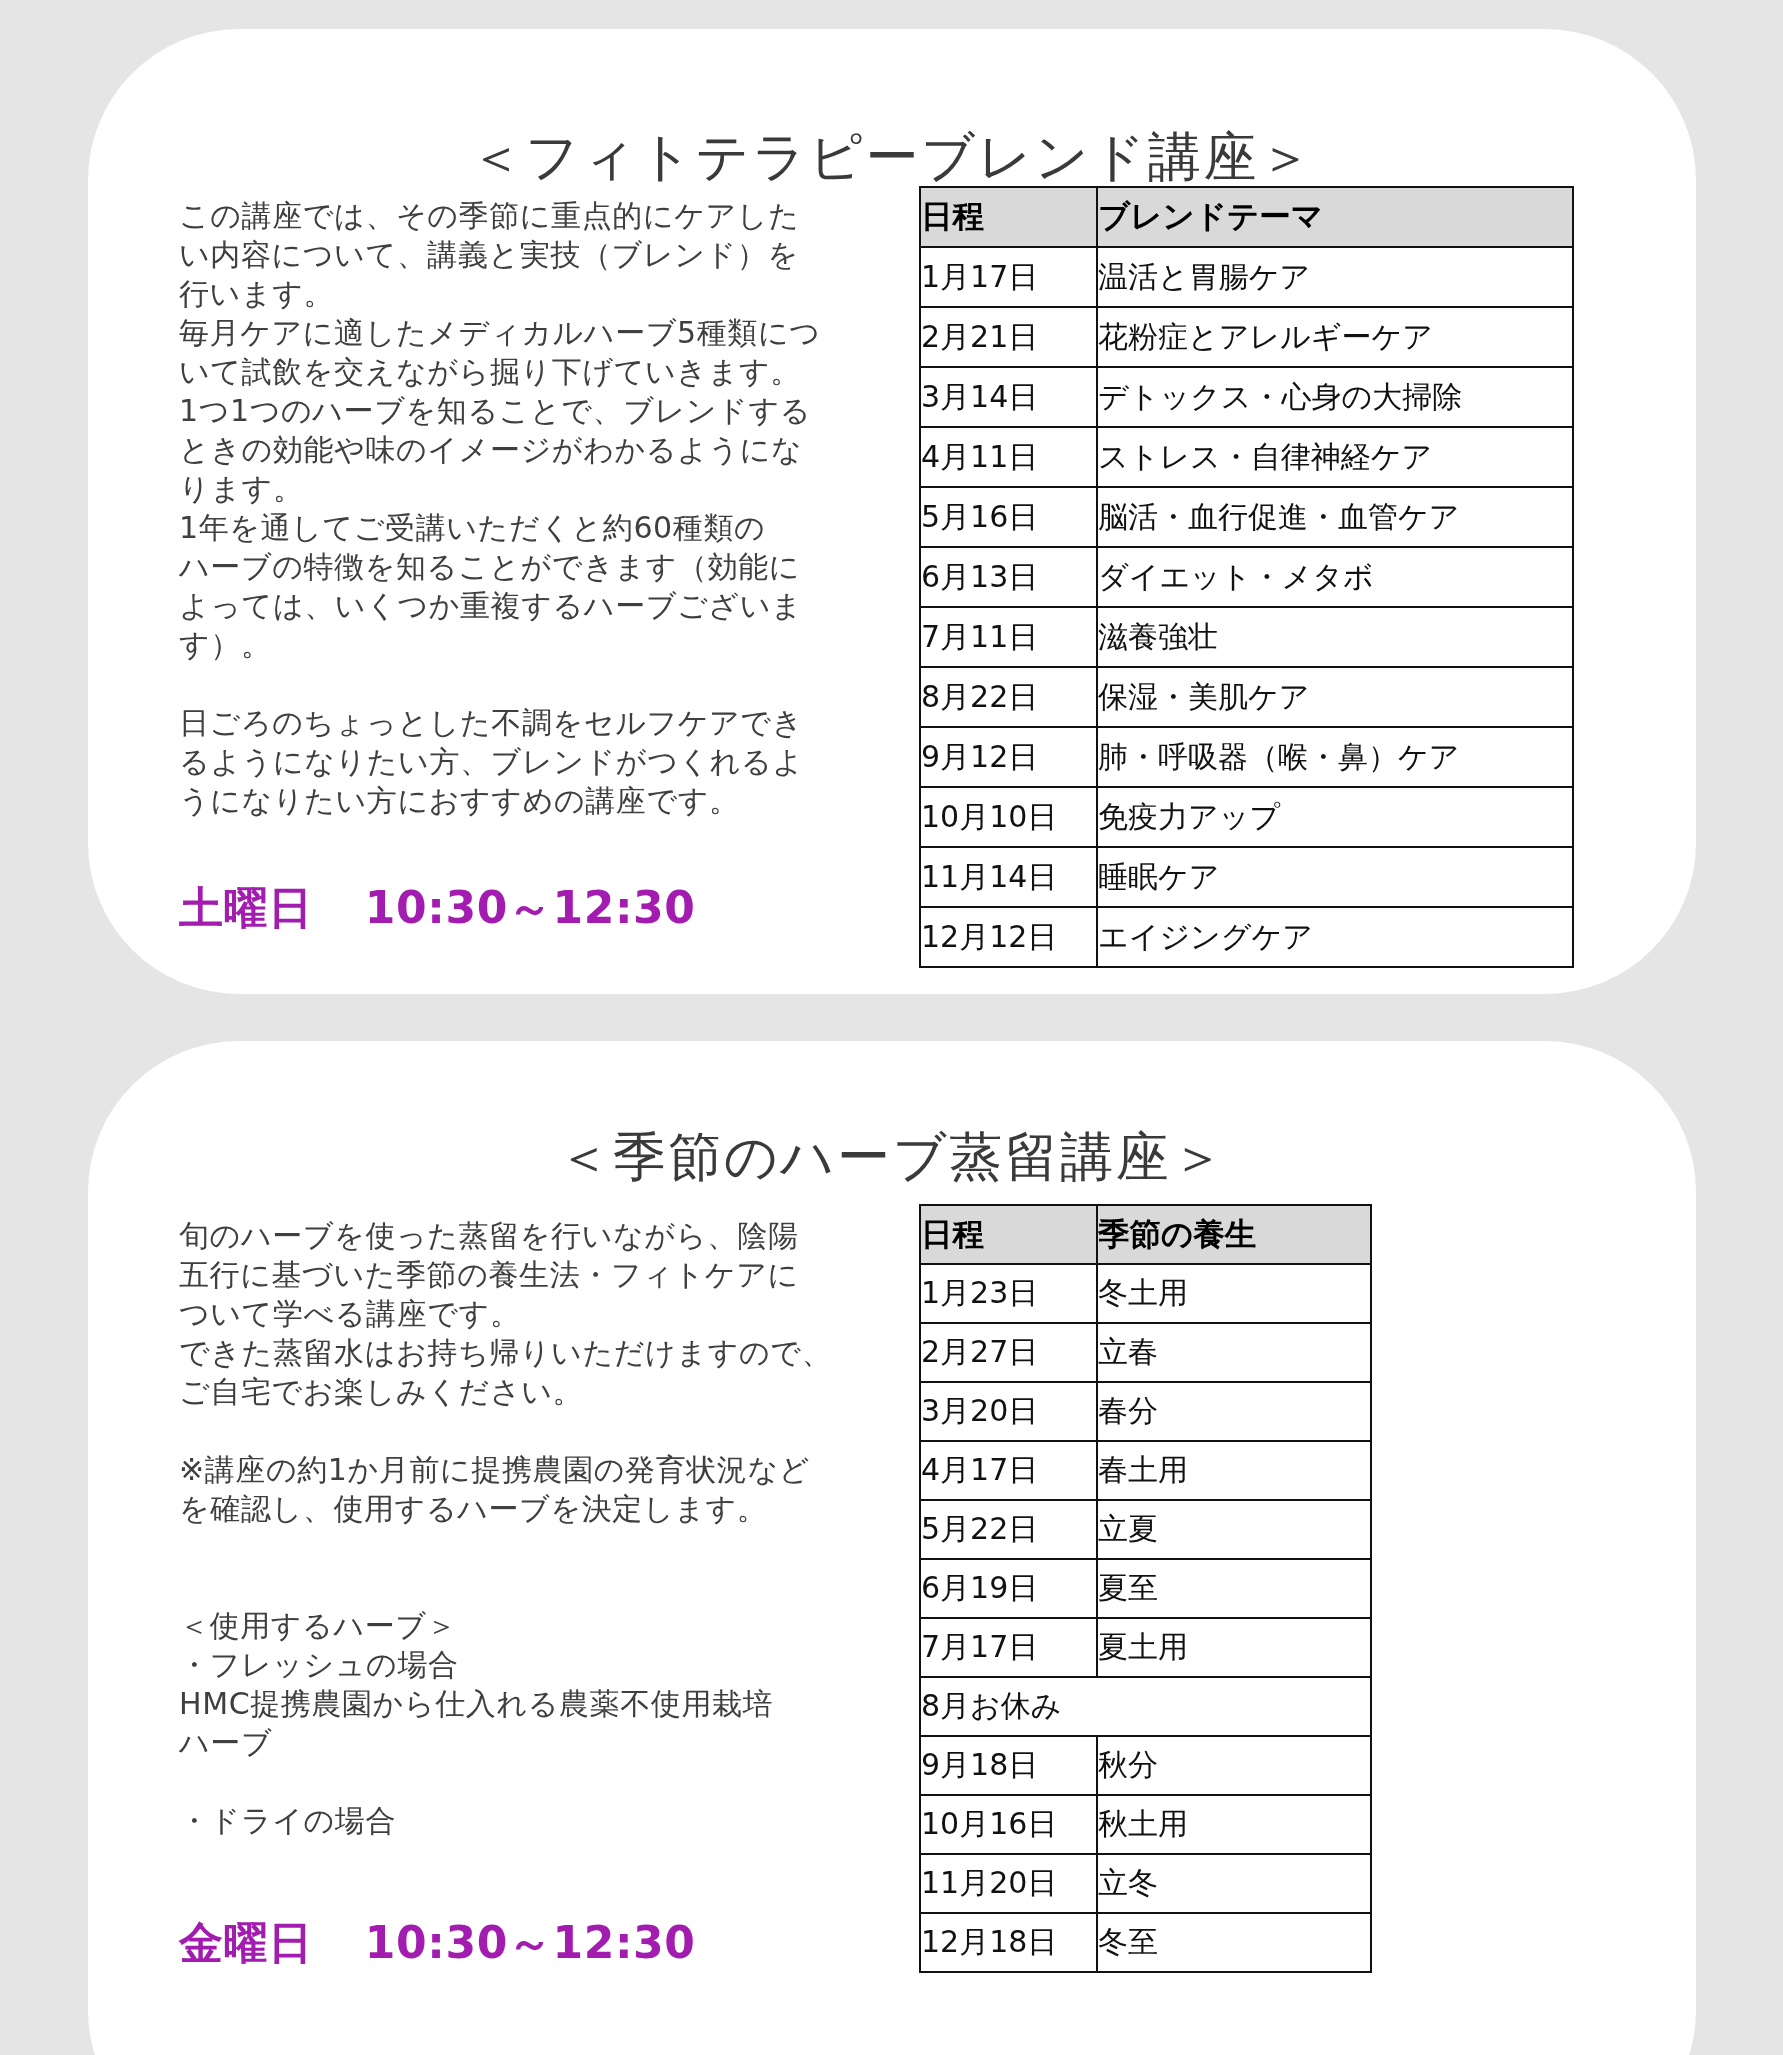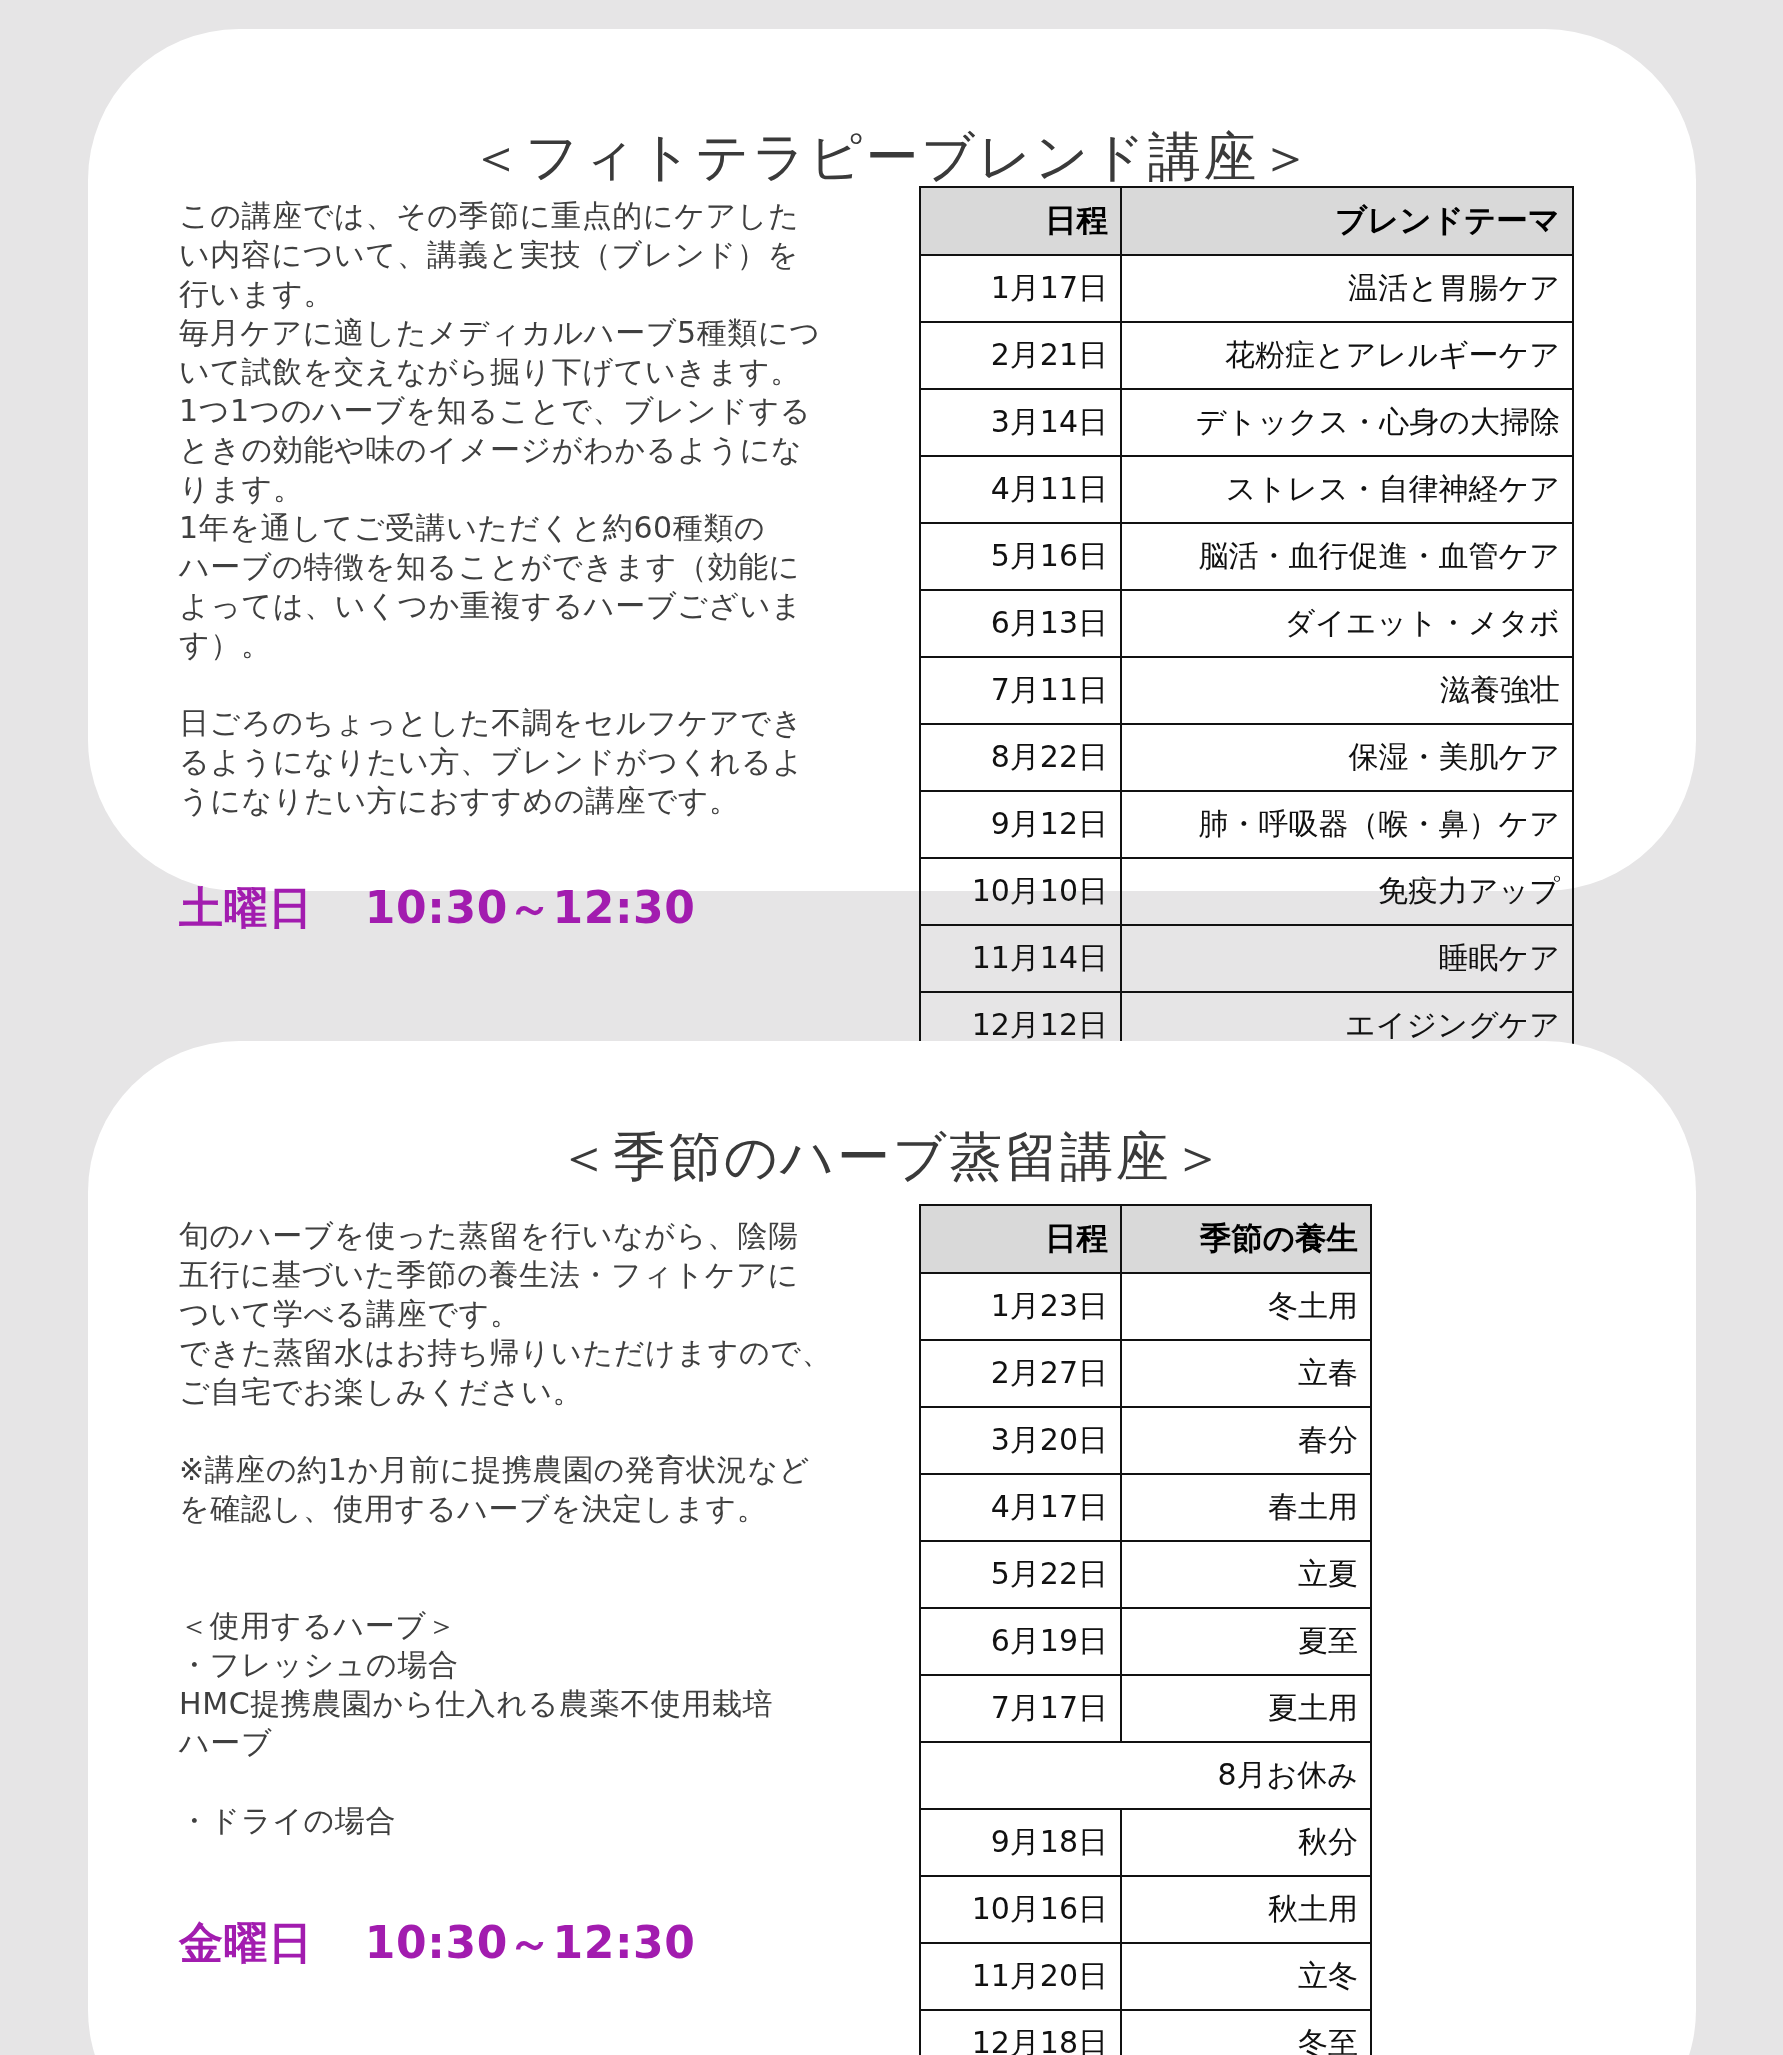--- a/index.html
+++ b/index.html
@@ -10,21 +10,21 @@
     overflow: hidden;
     font-family: "DejaVu Sans", "Liberation Sans", sans-serif;
   }
   .card {
     position: absolute;
     left: 88px;
     width: 1608px;
     background: #ffffff;
     border-radius: 151px;
   }
-  #card1 { top: 29px; height: 862px; }
+  #card1 { top: 29px; height: 965px; }
   #card2 { top: 1041px; height: 1120px; }
 
   .title {
     position: absolute;
     left: 0; right: 0;
     text-align: center;
     font-size: 53px;
     font-weight: 300;
     color: #3a3a3a;
     letter-spacing: 2.5px;
@@ -61,23 +61,23 @@
   #card2 .time { top: 873px; }
 
   table.sched {
     position: absolute;
     border-collapse: collapse;
     border: 2.5px solid #111;
     table-layout: fixed;
   }
   table.sched td, table.sched th {
     border: 2.5px solid #111;
-    text-align: right;
+    text-align: left;
     vertical-align: middle;
-    padding: 12px;
+    padding: 0;
     font-size: 30px;
     color: #111;
     white-space: nowrap;
     overflow: hidden;
   }
   table.sched th {
     background: #d9d9d9;
     font-weight: bold;
     font-size: 31.5px;
     color: #000;

